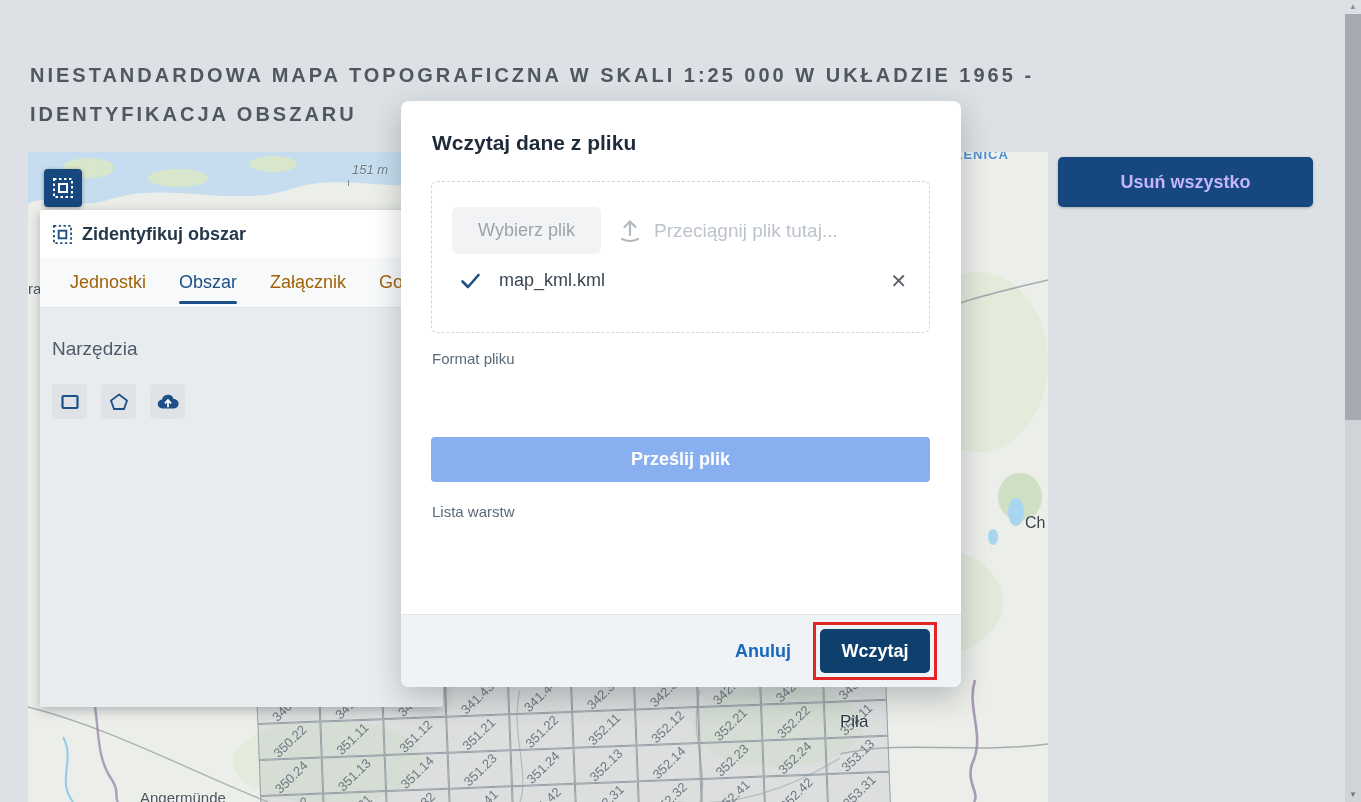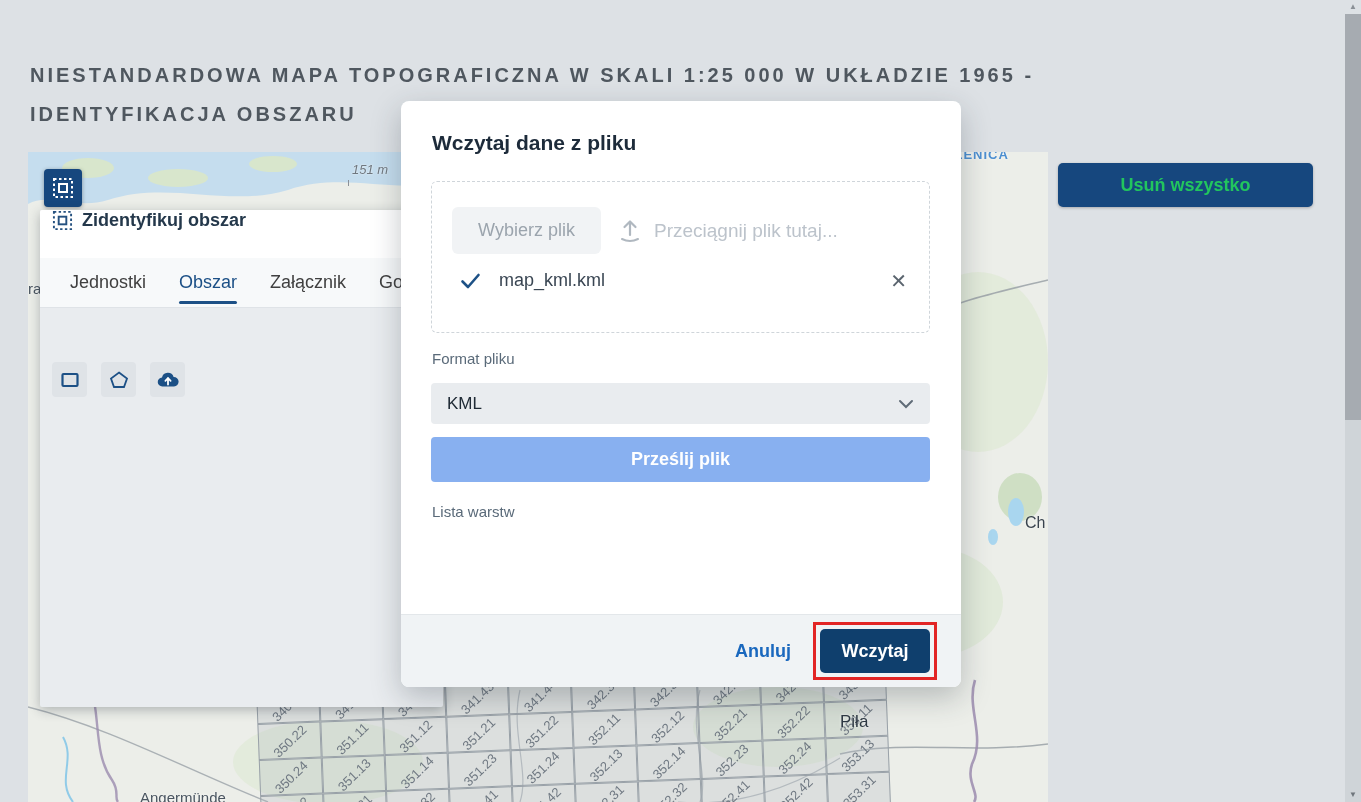--- a/index.html
+++ b/index.html
@@ -35,36 +35,36 @@
   .grid-label{transform:rotate(-42deg);font-size:13px;color:#6f7882;white-space:nowrap;}
 
   
   .identify-btn{position:absolute;left:16px;top:17px;width:38px;height:38px;background:var(--navy);
     border:none;border-radius:4px;display:flex;align-items:center;justify-content:center;
     box-shadow:0 1px 4px rgba(0,0,0,.35);cursor:pointer;z-index:5;}
 
   
   .panel{position:absolute;left:12px;top:58px;width:403px;height:497px;background:#e9ecef;
     border-radius:2px;box-shadow:0 3px 12px rgba(30,40,50,.3);z-index:10;overflow:hidden;}
-  .panel-header{height:48px;background:#fff;display:flex;align-items:flex-start;padding-left:12px;gap:9px;}
+  .panel-header{height:48px;background:#fff;display:flex;align-items:center;padding-left:12px;gap:9px;}
   .panel-title{font-size:18px;font-weight:700;color:#24384b;}
   .panel-tabs{height:50px;background:#f7f9fa;border-bottom:1px solid #dfe3e7;
     display:flex;align-items:stretch;padding-left:30px;gap:33px;}
-  .tab{font-size:18px;color:#404040;display:flex;align-items:center;position:relative;cursor:pointer;}
+  .tab{font-size:18px;color:#a16207;display:flex;align-items:center;position:relative;cursor:pointer;}
   .tab.active{color:#1c5086;}
   .tab.active::after{content:"";position:absolute;left:0;right:0;bottom:3px;height:3px;background:#1c5086;border-radius:2px;}
   .panel-body{padding:30px 12px 0 12px;}
   .tools-label{font-size:19px;color:#4e5c6a;}
   .tools-row{display:flex;gap:14px;margin-top:24px;}
   .tool-btn{width:35px;height:35px;background:#dfe3e7;border:none;border-radius:4px;
     display:flex;align-items:center;justify-content:center;cursor:pointer;}
 
   
-  .delete-all{position:absolute;left:1058px;top:163px;width:255px;height:44px;background:var(--navy);
-    color:#22c55e;font-size:18px;font-weight:700;border:none;border-radius:5px;cursor:pointer;
+  .delete-all{position:absolute;left:1058px;top:157px;width:255px;height:50px;background:var(--navy);
+    color:#c4b5fd;font-size:18px;font-weight:700;border:none;border-radius:5px;cursor:pointer;
     box-shadow:0 1px 3px rgba(0,0,0,.25);font-family:inherit;}
 
   
   .modal{position:absolute;left:401px;top:101px;width:560px;height:586px;background:#fff;
     border-radius:8px;box-shadow:0 10px 30px rgba(40,50,60,.28);z-index:50;}
   .modal-title{position:absolute;left:31px;top:30px;font-size:21px;font-weight:700;color:#1d2b3a;}
   .dropzone{position:absolute;left:30px;top:80px;width:499px;height:152px;
     border:1px dashed #cfd5da;border-radius:6px;}
   .choose-file{position:absolute;left:20px;top:25px;width:149px;height:47px;background:#f1f3f5;
     border:none;border-radius:6px;font-size:18px;color:#9ba4ad;font-family:inherit;cursor:pointer;}
@@ -290,20 +290,21 @@
       </span>
       <span class="panel-title">Zidentyfikuj obszar</span>
     </div>
     <div class="panel-tabs">
       <span class="tab">Jednostki</span>
       <span class="tab active">Obszar</span>
       <span class="tab">Załącznik</span>
       <span class="tab">Godło</span>
     </div>
     <div class="panel-body">
+      <div class="tools-label">Narzędzia</div>
       <div class="tools-row">
         <button class="tool-btn">
           <span>
             <svg width="20" height="20" viewBox="0 0 20 20">
               <rect x="2.5" y="4" width="15" height="12" rx="1" fill="none" stroke="#1c5086" stroke-width="2.2"></rect>
             </svg>
           </span>
         </button>
         <button class="tool-btn">
           <span>
@@ -346,28 +347,20 @@
         <svg width="21" height="18" viewBox="0 0 21 18">
           <path d="M2.5,9.5 L8,15 L18.5,3" stroke="#1d5186" stroke-width="2.6" fill="none" stroke-linecap="round" stroke-linejoin="round"></path>
         </svg>
       </span>
       <span class="file-name">map_kml.kml</span>
       <button class="remove-file">✕</button>
     </div>
   </div>
 
   <div class="field-label lbl-format">Format pliku</div>
-  <div class="select sel-format">
-    <span>KML</span>
-    <span class="chev">
-      <svg width="16" height="10" viewBox="0 0 16 10">
-        <path d="M2,2 L8,8 L14,2" stroke="#5f6b77" stroke-width="2" fill="none" stroke-linecap="round"></path>
-      </svg>
-    </span>
-  </div>
 
   <button class="upload-btn">Prześlij plik</button>
 
   <div class="field-label lbl-layers">Lista warstw</div>
 
   <div class="modal-footer">
     <button class="cancel-btn">Anuluj</button>
     <div class="confirm-annotation">
       <button class="confirm-btn">Wczytaj</button>
     </div>

